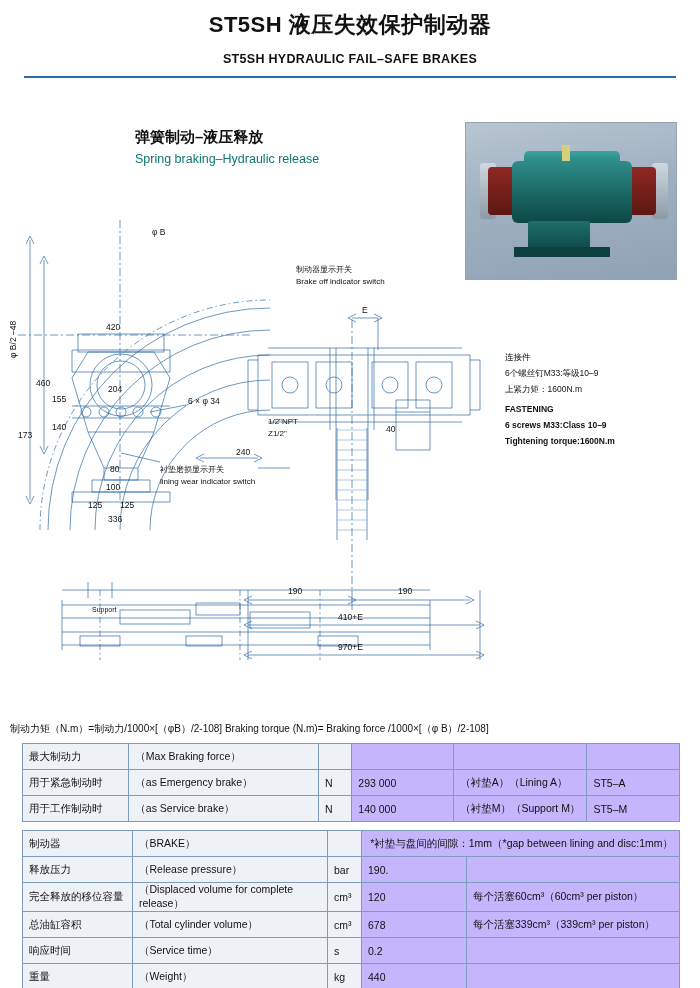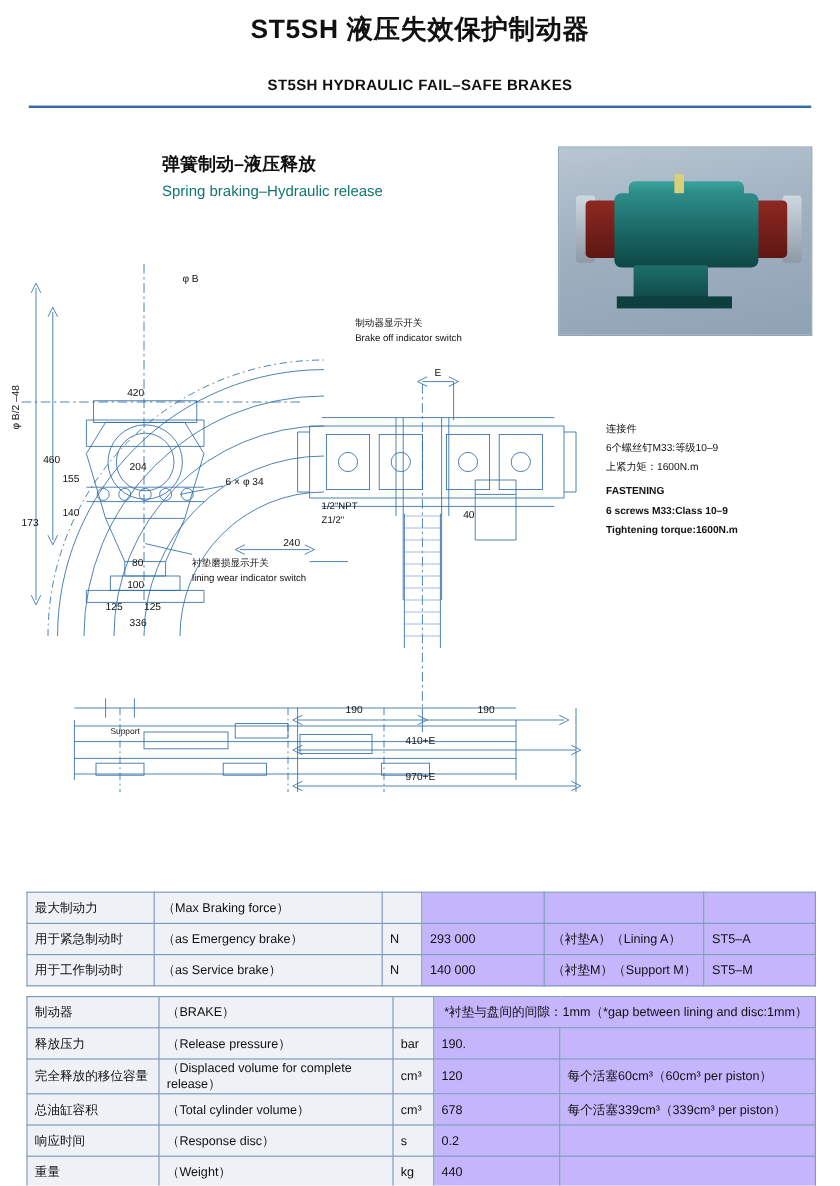--- a/index.html
+++ b/index.html
@@ -11,21 +11,21 @@
   }
   .page { position:relative; width:700px; height:988px; }
 
   
   .title-zh {
     text-align:center; font-size:22px; font-weight:bold; letter-spacing:.5px;
     margin-top:10px; color:#111;
   }
   .title-en {
     text-align:center; font-size:12.5px; font-weight:bold; letter-spacing:.3px;
-    margin-top:24px; color:#111;
+    margin-top:12px; color:#111;
   }
   .hr-blue {
     margin:10px 24px 0 24px; height:0; border-top:2px solid #2d6ca8;
   }
 
   
   .sub-zh { position:absolute; left:135px; top:118px; font-size:15px; font-weight:bold; color:#111; }
   .sub-en { position:absolute; left:135px; top:142px; font-size:12.5px; color:#0f766e; }
 
   
@@ -303,20 +303,21 @@
         <text x="505" y="192" font-size="8.5">上紧力矩：1600N.m</text>
         <text x="505" y="212" font-size="8.5" font-weight="bold">FASTENING</text>
         <text x="505" y="228" font-size="8.5" font-weight="bold">6 screws M33:Class 10–9</text>
         <text x="505" y="244" font-size="8.5" font-weight="bold">Tightening torque:1600N.m</text>
 
         <text x="92" y="412" font-size="7">Support</text>
       </g>
     </svg>
   </div>
 
+  <div class="formula">制动力矩（N.m）=制动力/1000×[（φB）/2-108]      Braking torque (N.m)= Braking force /1000×[（φ B）/2-108]</div>
 
   <table class="tbl t1">
     <tbody>
       <tr>
         <td class="c-zh">最大制动力</td>
         <td class="c-en">（Max Braking force）</td>
         <td class="c-u"></td>
         <td class="c-v plain"></td>
         <td class="c-n1 plain"></td>
         <td class="c-n2 plain"></td>
@@ -364,21 +365,21 @@
       </tr>
       <tr>
         <td class="c-zh">总油缸容积</td>
         <td class="c-en">（Total cylinder volume）</td>
         <td class="c-u">cm³</td>
         <td class="c-v plain">678</td>
         <td class="plain nowrap" colspan="2">每个活塞339cm³（339cm³ per piston）</td>
       </tr>
       <tr>
         <td class="c-zh">响应时间</td>
-        <td class="c-en">（Response disc）</td>
+        <td class="c-en">（Service time）</td>
         <td class="c-u">s</td>
         <td class="c-v plain">0.2</td>
         <td class="plain" colspan="2"></td>
       </tr>
       <tr>
         <td class="c-zh">重量</td>
         <td class="c-en">（Weight）</td>
         <td class="c-u">kg</td>
         <td class="c-v plain">440</td>
         <td class="plain" colspan="2"></td>

